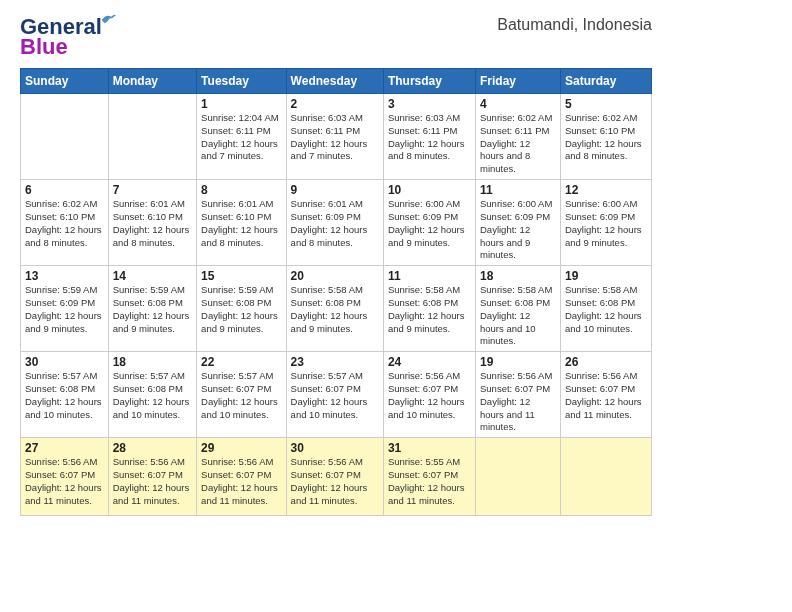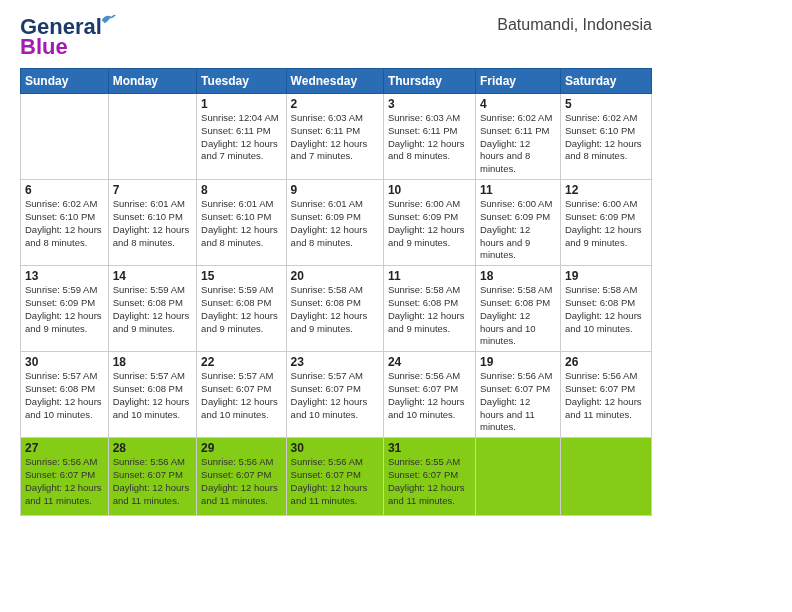--- a/index.html
+++ b/index.html
@@ -62,21 +62,21 @@
       vertical-align: top;
       padding: 3px 4px;
       font-size: 10px;
       color: #333;
       background: #fff;
       width: 113px;
       min-height: 70px;
       height: 78px;
     }
     .calendar tbody tr:last-child td {
-      background: #84cc16;
+      background: #fef9c3;
     }
     .day-number {
       font-size: 12px;
       font-weight: bold;
       color: #222;
       display: block;
       margin-bottom: 1px;
     }
     .day-info {
       font-size: 9.5px;

